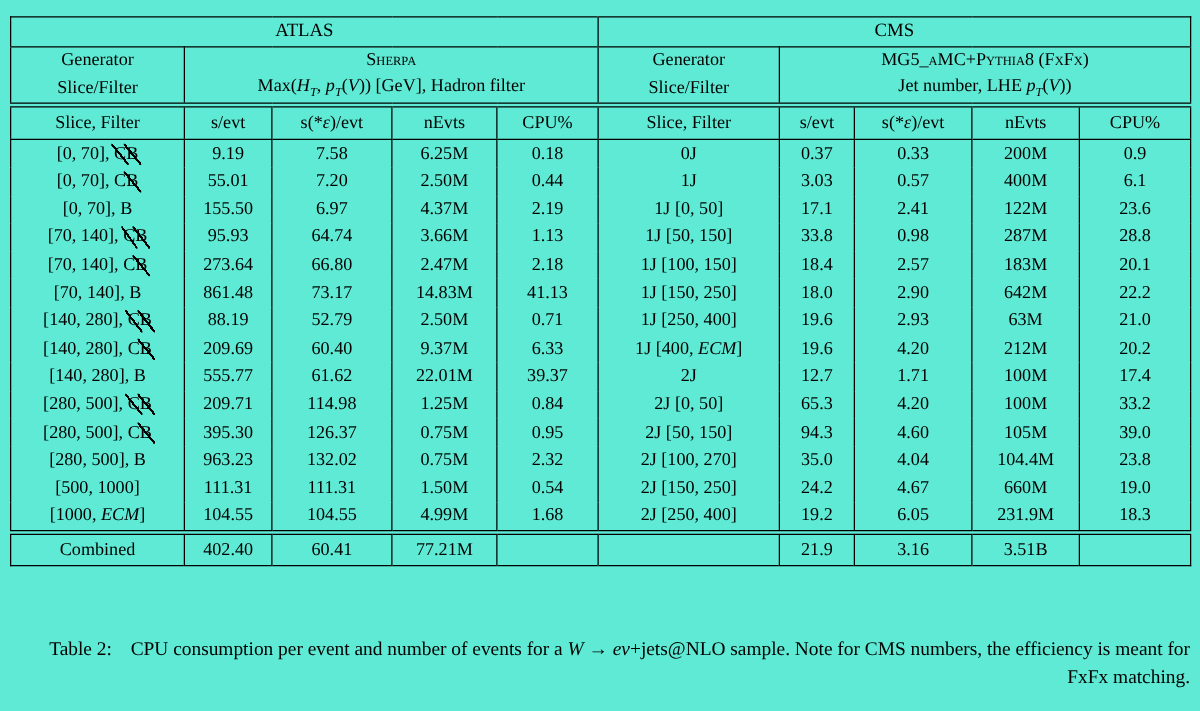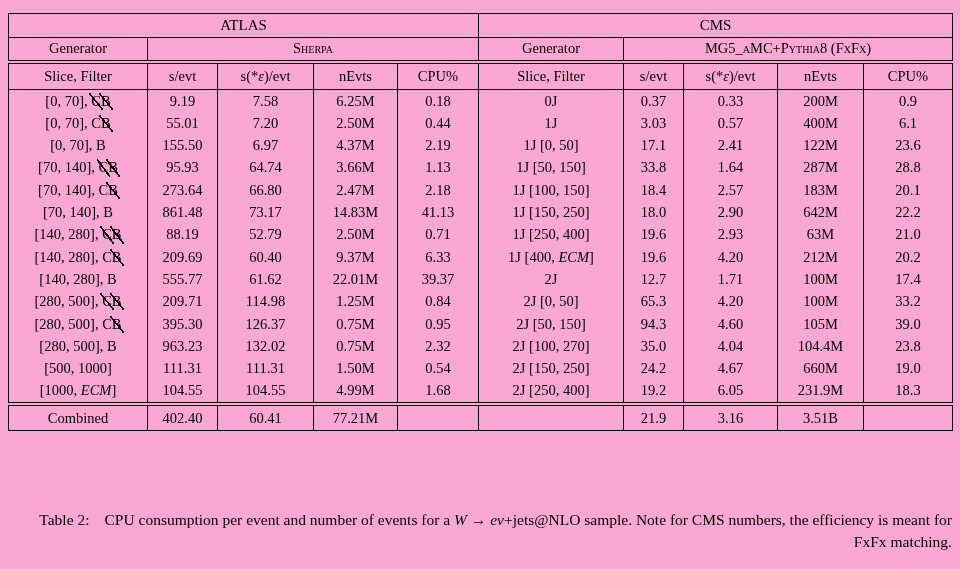--- a/index.html
+++ b/index.html
@@ -1,18 +1,18 @@
 <!DOCTYPE html>
 <html><head>
 <meta charset="utf-8">
 <style>
   html,body{margin:0;padding:0;background:#ffffff;}
   body{width:960px;height:569px;overflow:hidden;
        font-family:"Liberation Serif","DejaVu Serif",serif;color:#000;}
-  .page{position:relative;width:960px;height:569px;background:#f9a8d4;}
+  .page{position:relative;width:960px;height:569px;background:#5eead4;}
   table.main-table{
     position:absolute;left:8px;top:13px;
     width:944px;table-layout:fixed;border-collapse:collapse;
     border:1.5px solid #000;font-size:14.5px;
   }
   td,th{padding:0 3px;text-align:center;vertical-align:middle;
         font-weight:normal;line-height:1.05;overflow:hidden;white-space:nowrap;}
   .vl{border-left:1.5px solid #000;}
   tr.title-row td{height:23px;border-bottom:1.5px solid #000;font-size:15px;}
   tr.meta-row td{height:22px;margin-top:12px;}
@@ -50,20 +50,26 @@
       <tr class="title-row">
         <td colspan="5">ATLAS</td>
         <td colspan="5" class="vl">CMS</td>
       </tr>
       <tr class="meta-row">
         <td>Generator</td>
         <td colspan="4" class="vl sc">Sherpa</td>
         <td class="vl">Generator</td>
         <td colspan="4" class="vl sc">MG5_aMC+Pythia8 (FxFx)</td>
       </tr>
+      <tr class="meta-row">
+        <td>Slice/Filter</td>
+        <td colspan="4" class="vl">Max(<i>H<sub>T</sub></i>, <i>p<sub>T</sub></i>(<i>V</i>)) [GeV], Hadron filter</td>
+        <td class="vl">Slice/Filter</td>
+        <td colspan="4" class="vl">Jet number, LHE <i>p<sub>T</sub></i>(<i>V</i>))</td>
+      </tr>
       <tr class="colhead">
         <th>Slice, Filter</th>
         <th class="vl">s/evt</th>
         <th class="vl">s(*<i>ε</i>)/evt</th>
         <th class="vl">nEvts</th>
         <th class="vl">CPU%</th>
         <th class="vl">Slice, Filter</th>
         <th class="vl">s/evt</th>
         <th class="vl">s(*<i>ε</i>)/evt</th>
         <th class="vl">nEvts</th>
@@ -108,21 +114,21 @@
           <td class="vl">23.6</td>
         </tr>
         <tr class="data-row">
           <td>[70, 140], <span class="cancel">C</span><span class="cancel">B</span></td>
           <td class="vl">95.93</td>
           <td class="vl">64.74</td>
           <td class="vl">3.66M</td>
           <td class="vl">1.13</td>
           <td class="vl">1J [50, 150]</td>
           <td class="vl">33.8</td>
-          <td class="vl">1.64</td>
+          <td class="vl">0.98</td>
           <td class="vl">287M</td>
           <td class="vl">28.8</td>
         </tr>
         <tr class="data-row">
           <td>[70, 140], C<span class="cancel">B</span></td>
           <td class="vl">273.64</td>
           <td class="vl">66.80</td>
           <td class="vl">2.47M</td>
           <td class="vl">2.18</td>
           <td class="vl">1J [100, 150]</td>

